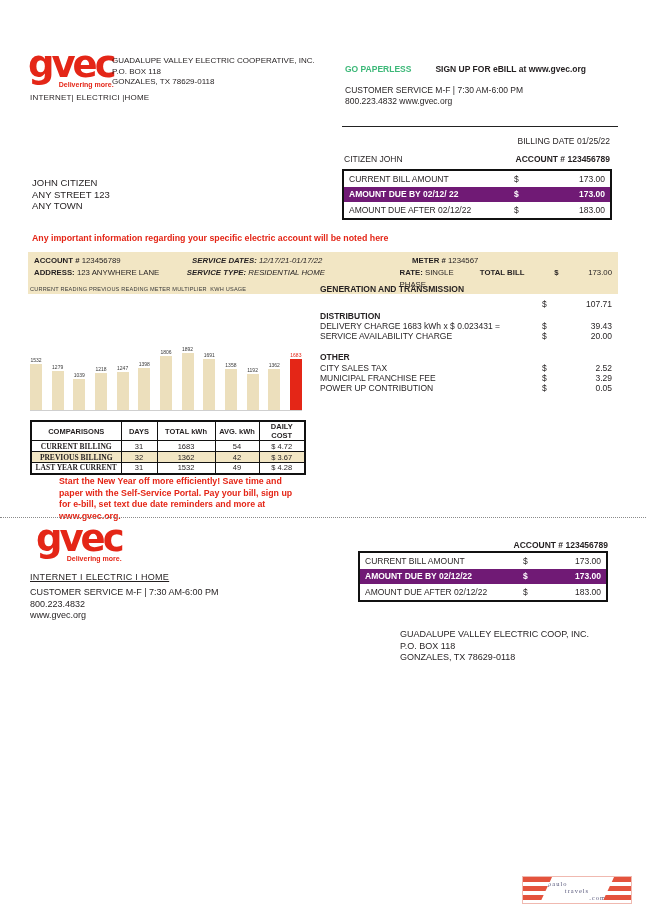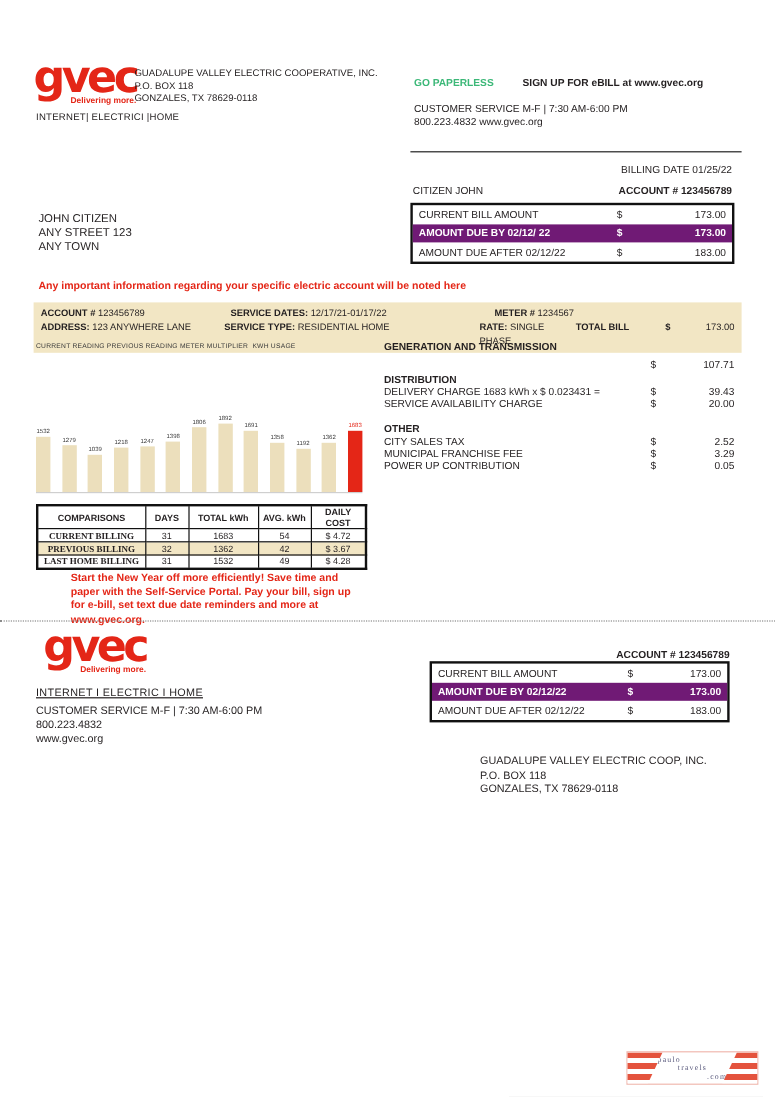--- a/index.html
+++ b/index.html
@@ -34,21 +34,21 @@
   .bl { width:165px; } .bc { width:38px; } .ba { flex:1; text-align:right; }
   .bill-table.small .bl { width:158px; } .bill-table.small .bc { width:32px; }
 
   .mailing { font-size:9.5px; line-height:11.5px; }
   .notice { color:#e42617; font-weight:bold; font-size:8.8px; }
 
   
   .acct-bar { background:#f2e6c4; padding:3px 6px; font-size:7.8px; line-height:12px; }
   .acct-bar .row { display:flex; }
   .acct-bar b { font-weight:bold; }
-  .c1 { width:158px; } .c2 { width:220px; } .c3f { flex:1; }
+  .c1 { width:158px; } .c2 { width:220px;font-style:italic; } .c3f { flex:1; }
   .c3 { width:83px; } .c4 { width:77px; font-weight:bold; } .c5 { width:35px; } .c6 { flex:1; text-align:right; }
 
   
   .meter-expr { font-size:14.5px; font-weight:bold; white-space:pre; letter-spacing:.5px; }
   .meter-expr .red { color:#e42617; }
   .meter-caption { font-size:5.6px; letter-spacing:.2px; color:#3a3a3a; margin-top:1px; white-space:pre; }
 
   
   .charges { width:292px; font-size:8.5px; }
   .charge-title { font-weight:bold; height:10.3px; line-height:10.3px; }
@@ -282,21 +282,21 @@
       <td>$ 4.72</td>
     </tr>
     <tr class="beige">
       <td class="lab">PREVIOUS BILLING</td>
       <td>32</td>
       <td>1362</td>
       <td>42</td>
       <td>$ 3.67</td>
     </tr>
     <tr>
-      <td class="lab">LAST HOME BILLING</td>
+      <td class="lab">LAST YEAR CURRENT</td>
       <td>31</td>
       <td>1532</td>
       <td>49</td>
       <td>$ 4.28</td>
     </tr>
   </tbody>
     </table>
 
   <div class="abs promo" style="left:30px; top:476px;">Start the New Year off more efficiently! Save time and paper with the Self-Service Portal. Pay your bill, sign up for e-bill, set text due date reminders and more at www.gvec.org.</div>
 

